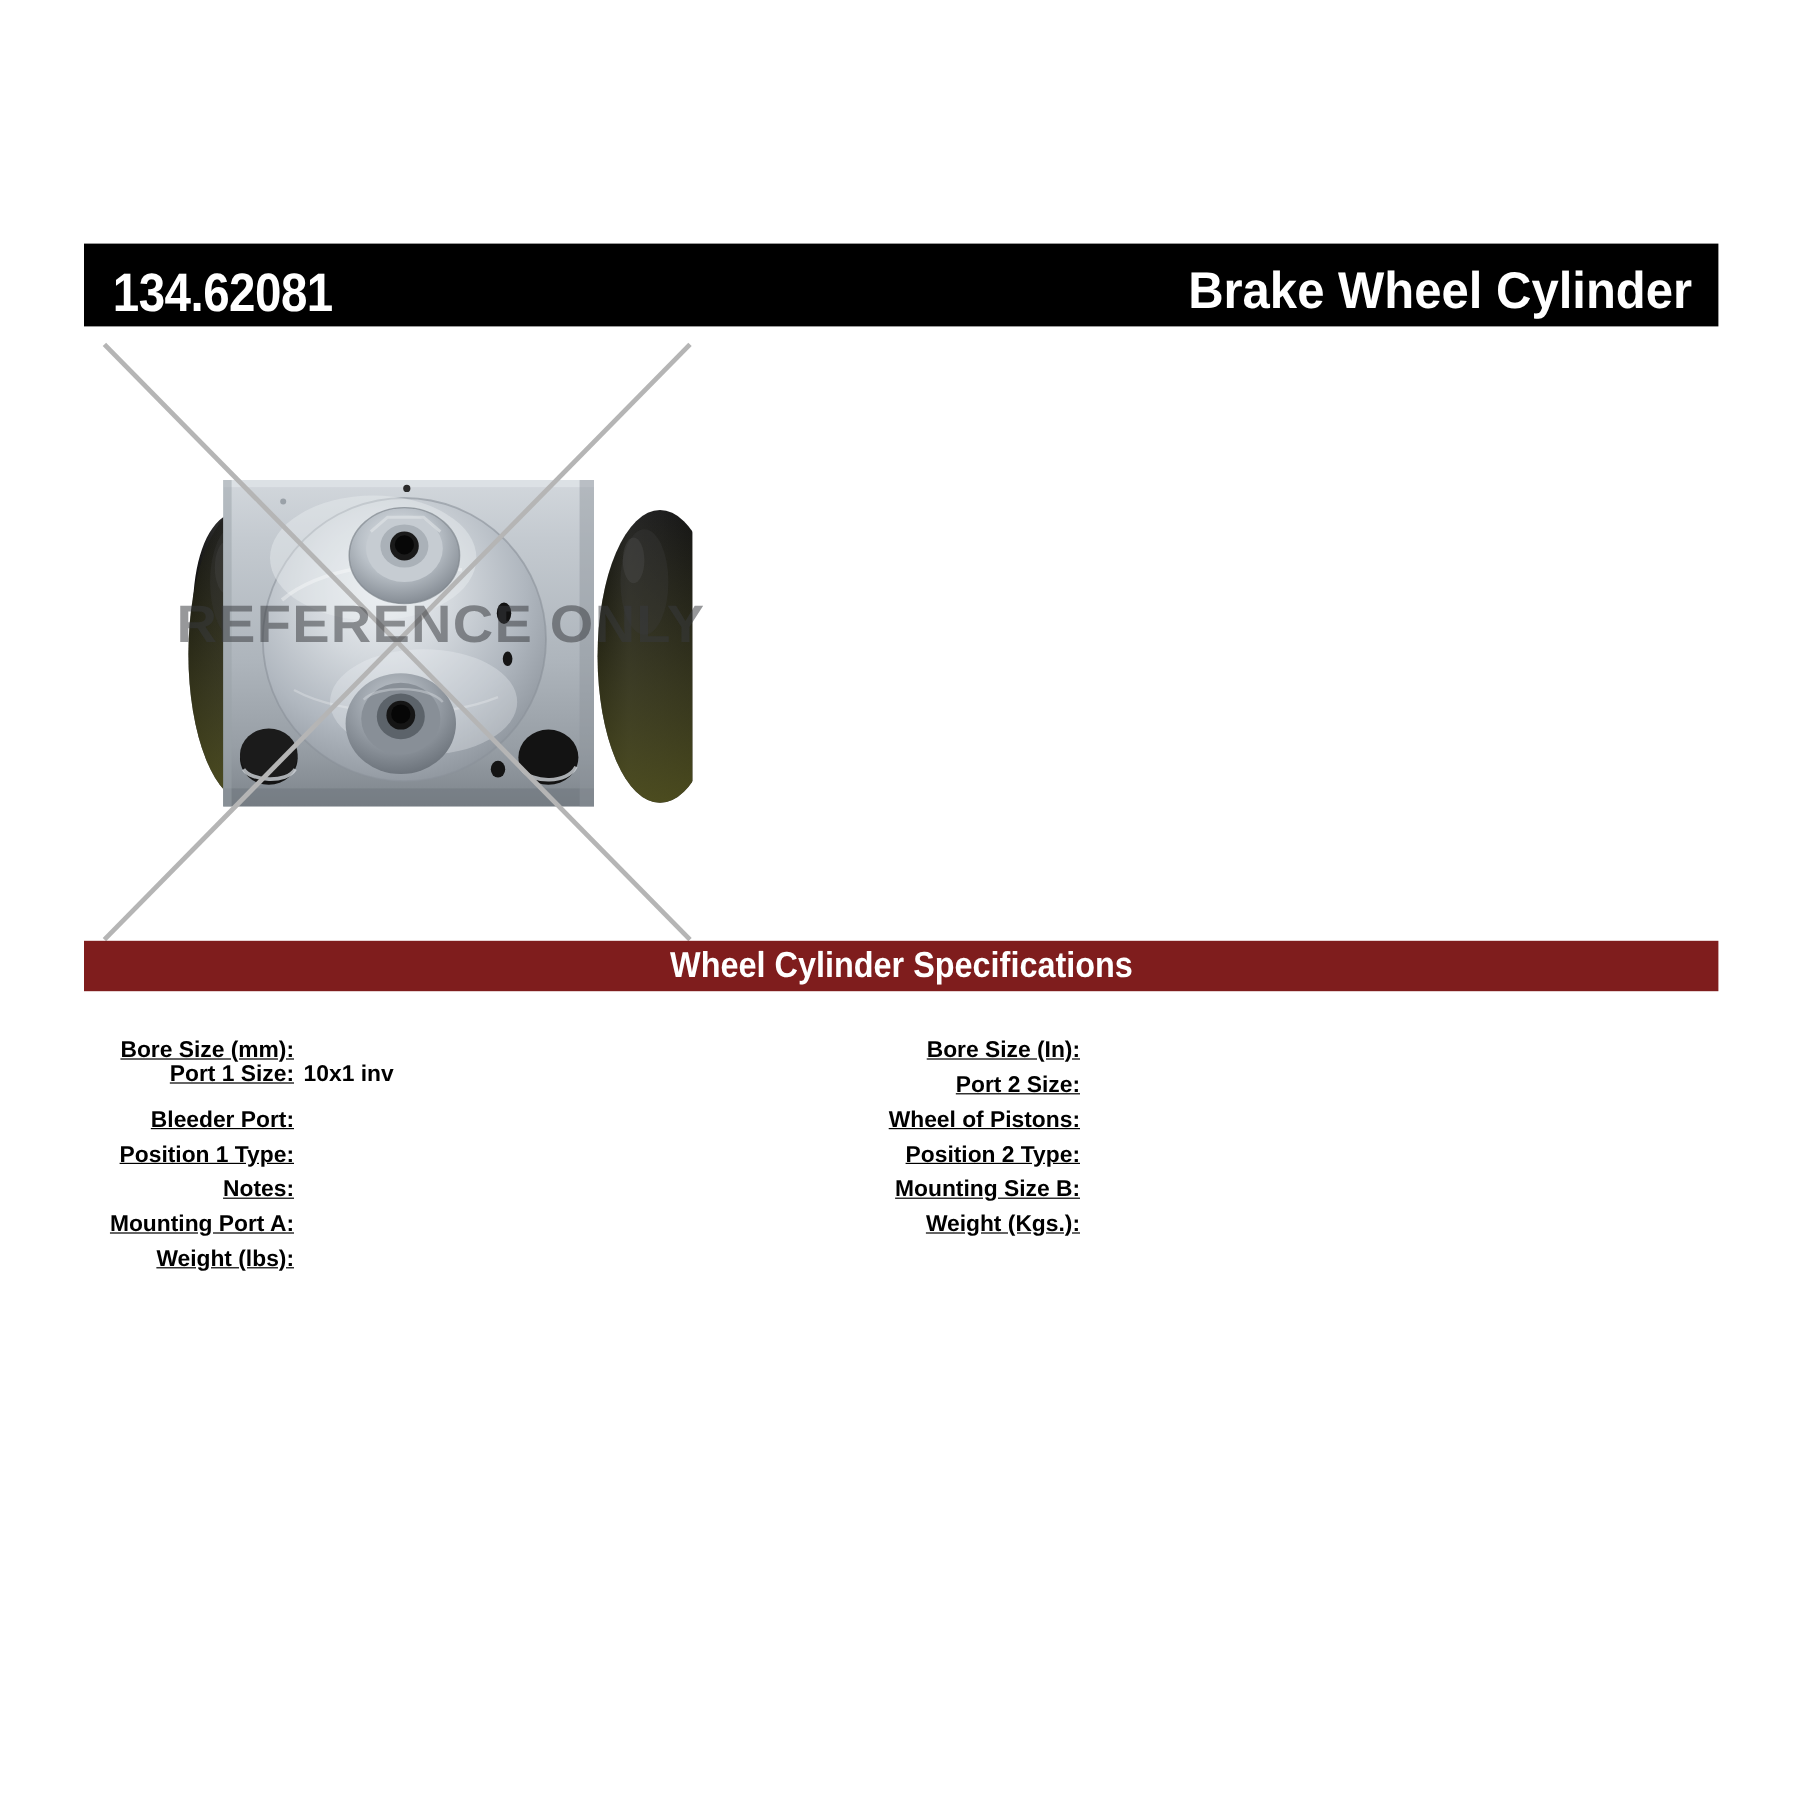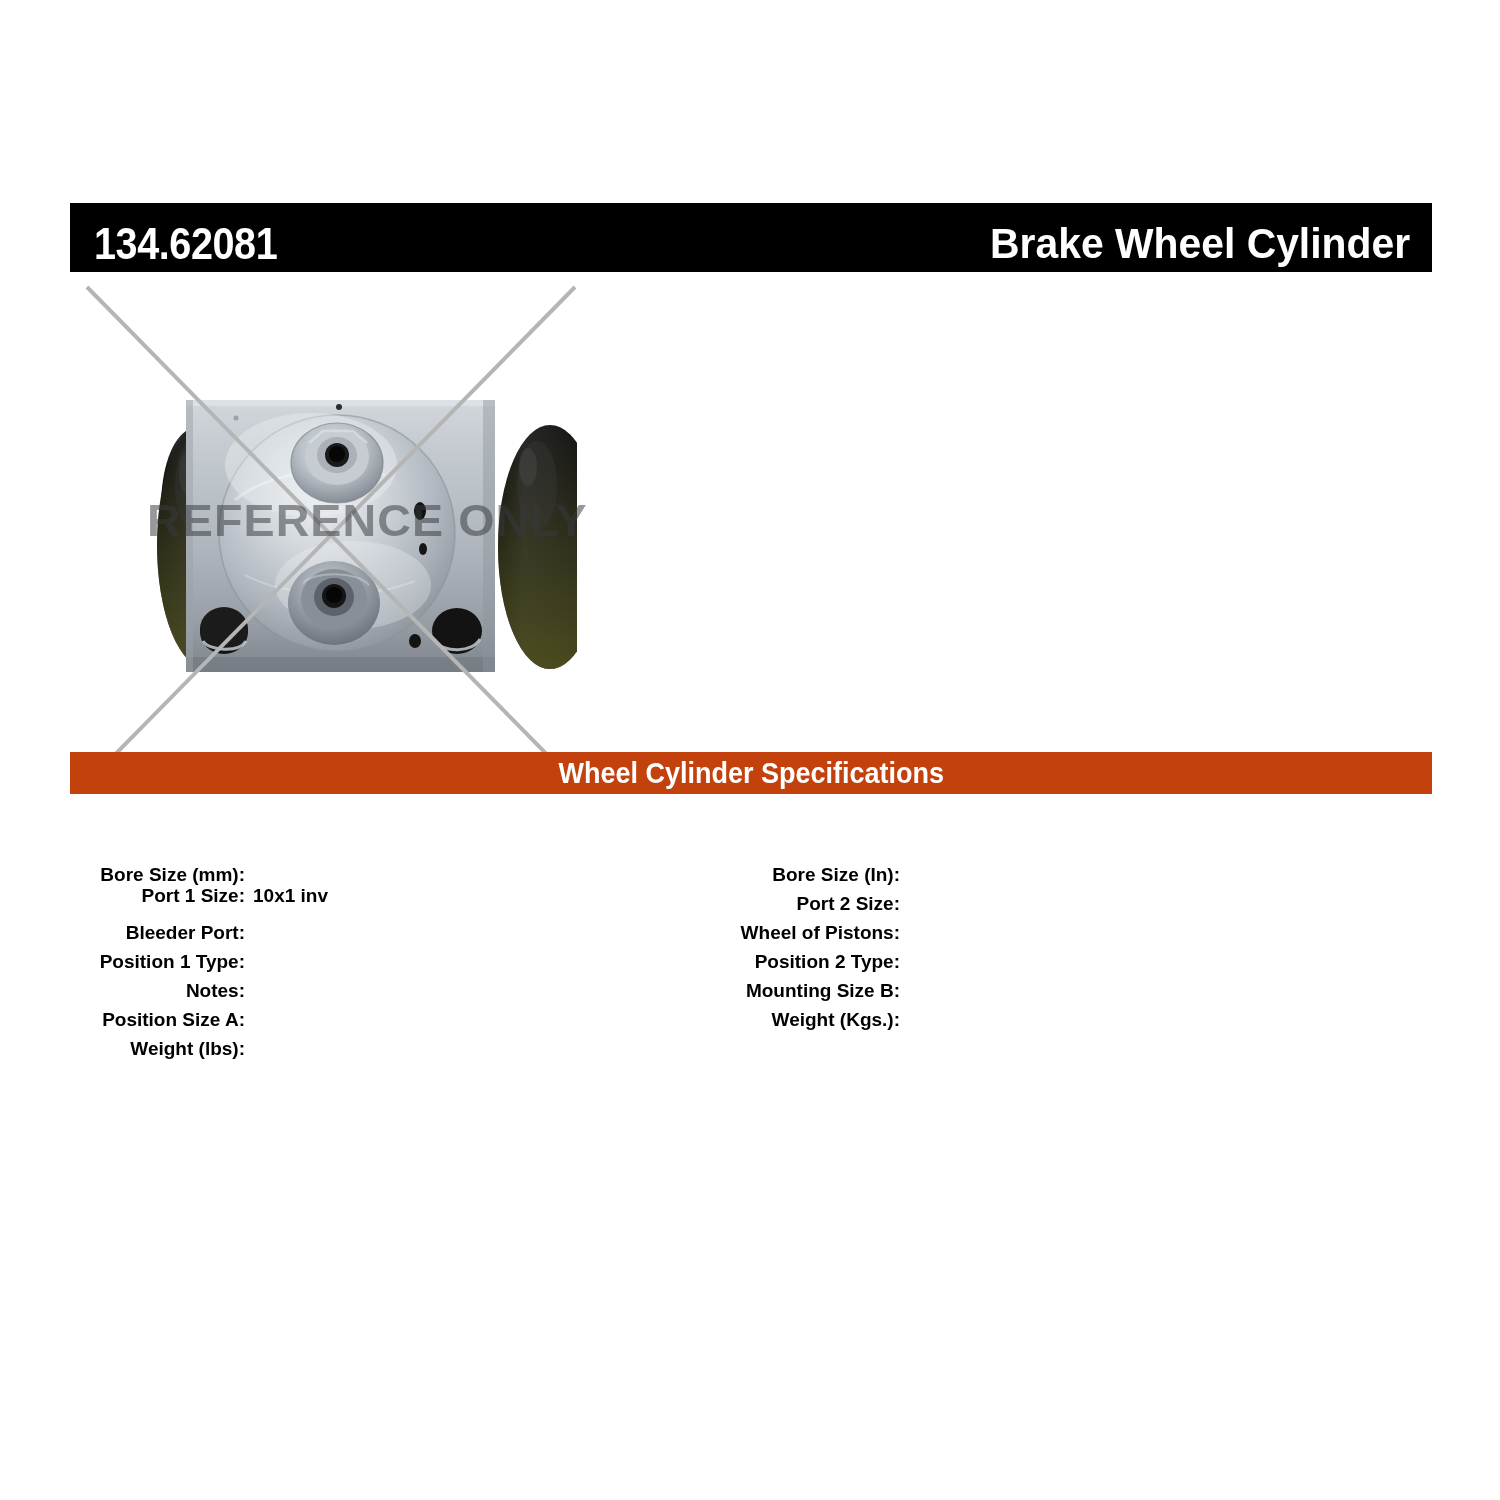--- a/index.html
+++ b/index.html
@@ -86,24 +86,24 @@
     pointer-events: none;
     line-height: 1;
     transform: scaleX(1.06);
     transform-origin: left top;
   }
 
   
   .spec-bar {
     position: absolute;
     left: 70px;
-    top: 752px;
+    top: 784px;
     width: 1362px;
     height: 42px;
-    background: #c2410c;
+    background: #7f1d1d;
     display: flex;
     align-items: center;
     justify-content: center;
   }
   .spec-bar-title {
     color: #ffffff;
     font-size: 30px;
     font-weight: bold;
     line-height: 1;
     transform: scaleX(0.9);
@@ -128,20 +128,21 @@
     align-items: baseline;
     height: 29px;
   }
   .spec-label {
     width: 175px;
     text-align: right;
     font-size: 19px;
     font-weight: bold;
     white-space: nowrap;
     line-height: 29px;
+    text-decoration: underline;
   }
   .spec-value {
     padding-left: 8px;
     font-size: 19px;
     font-weight: bold;
     white-space: nowrap;
     line-height: 29px;
     min-height: 29px;
   }
   .spec-col.right .spec-label { width: 190px; }
@@ -301,21 +302,21 @@
       </div>
       <div class="spec-row">
         <div class="spec-label">Position 1 Type:</div>
         <div class="spec-value"></div>
       </div>
       <div class="spec-row">
         <div class="spec-label">Notes:</div>
         <div class="spec-value"></div>
       </div>
       <div class="spec-row">
-        <div class="spec-label">Position Size A:</div>
+        <div class="spec-label">Mounting Port A:</div>
         <div class="spec-value"></div>
       </div>
       <div class="spec-row">
         <div class="spec-label">Weight (lbs):</div>
         <div class="spec-value"></div>
       </div>
     </div>
 
     <div class="spec-col right">
       <div class="spec-row">

